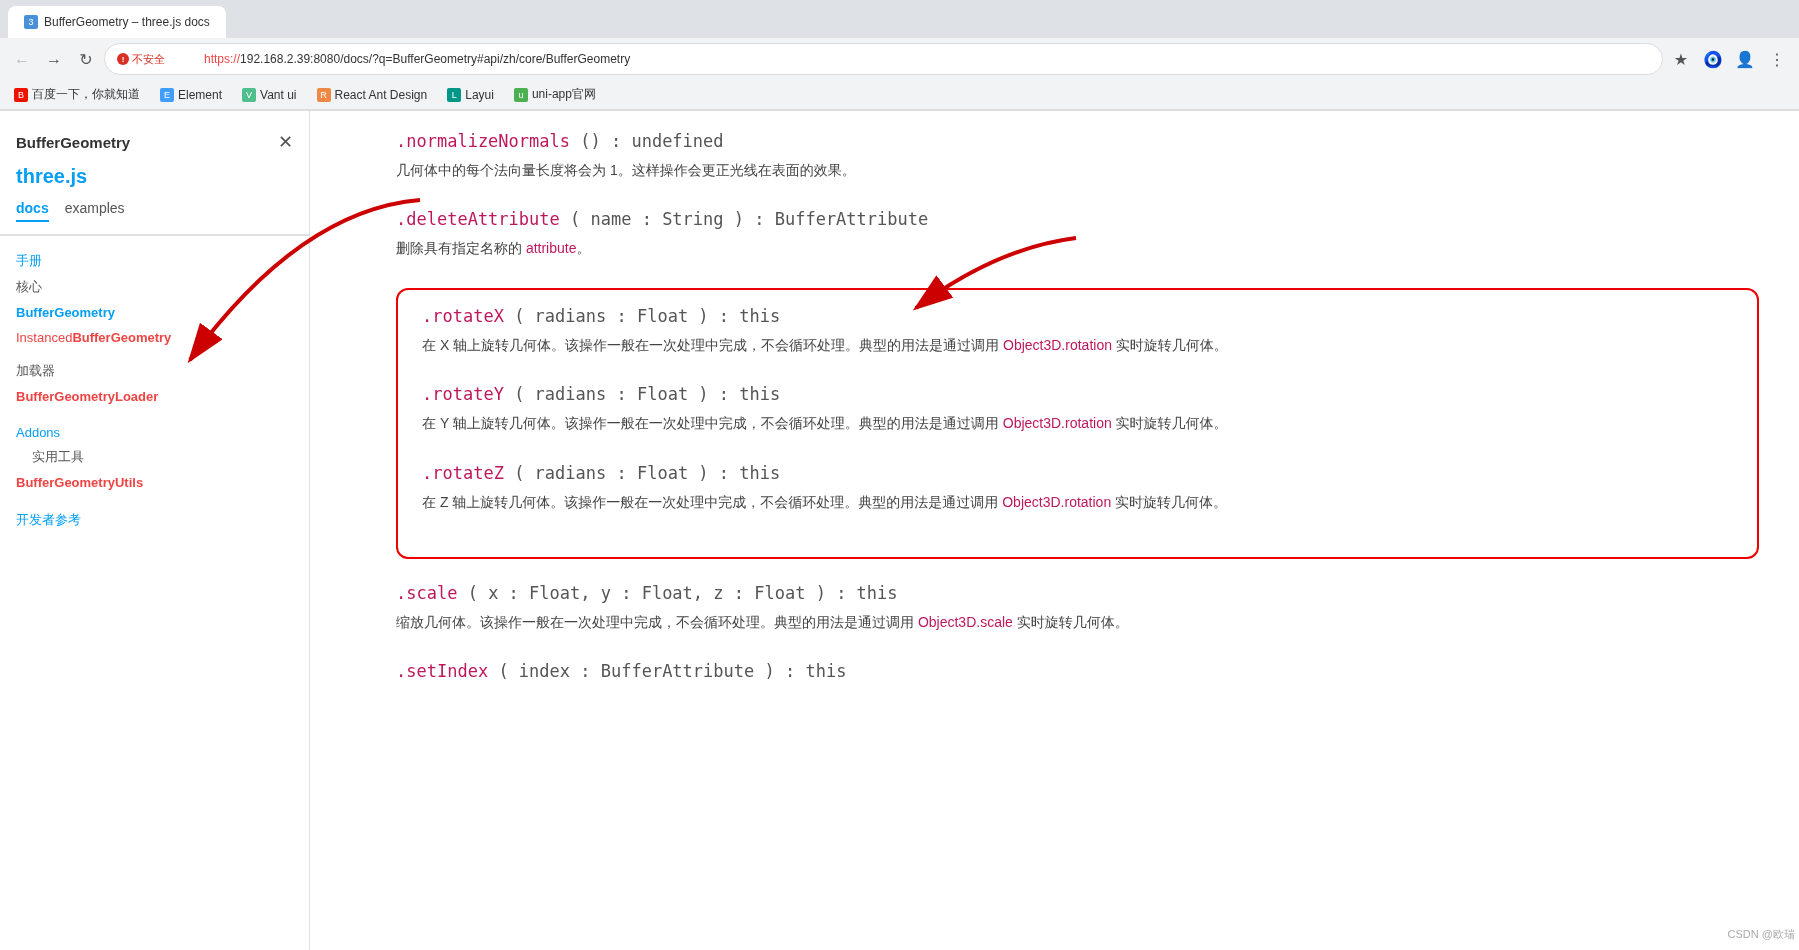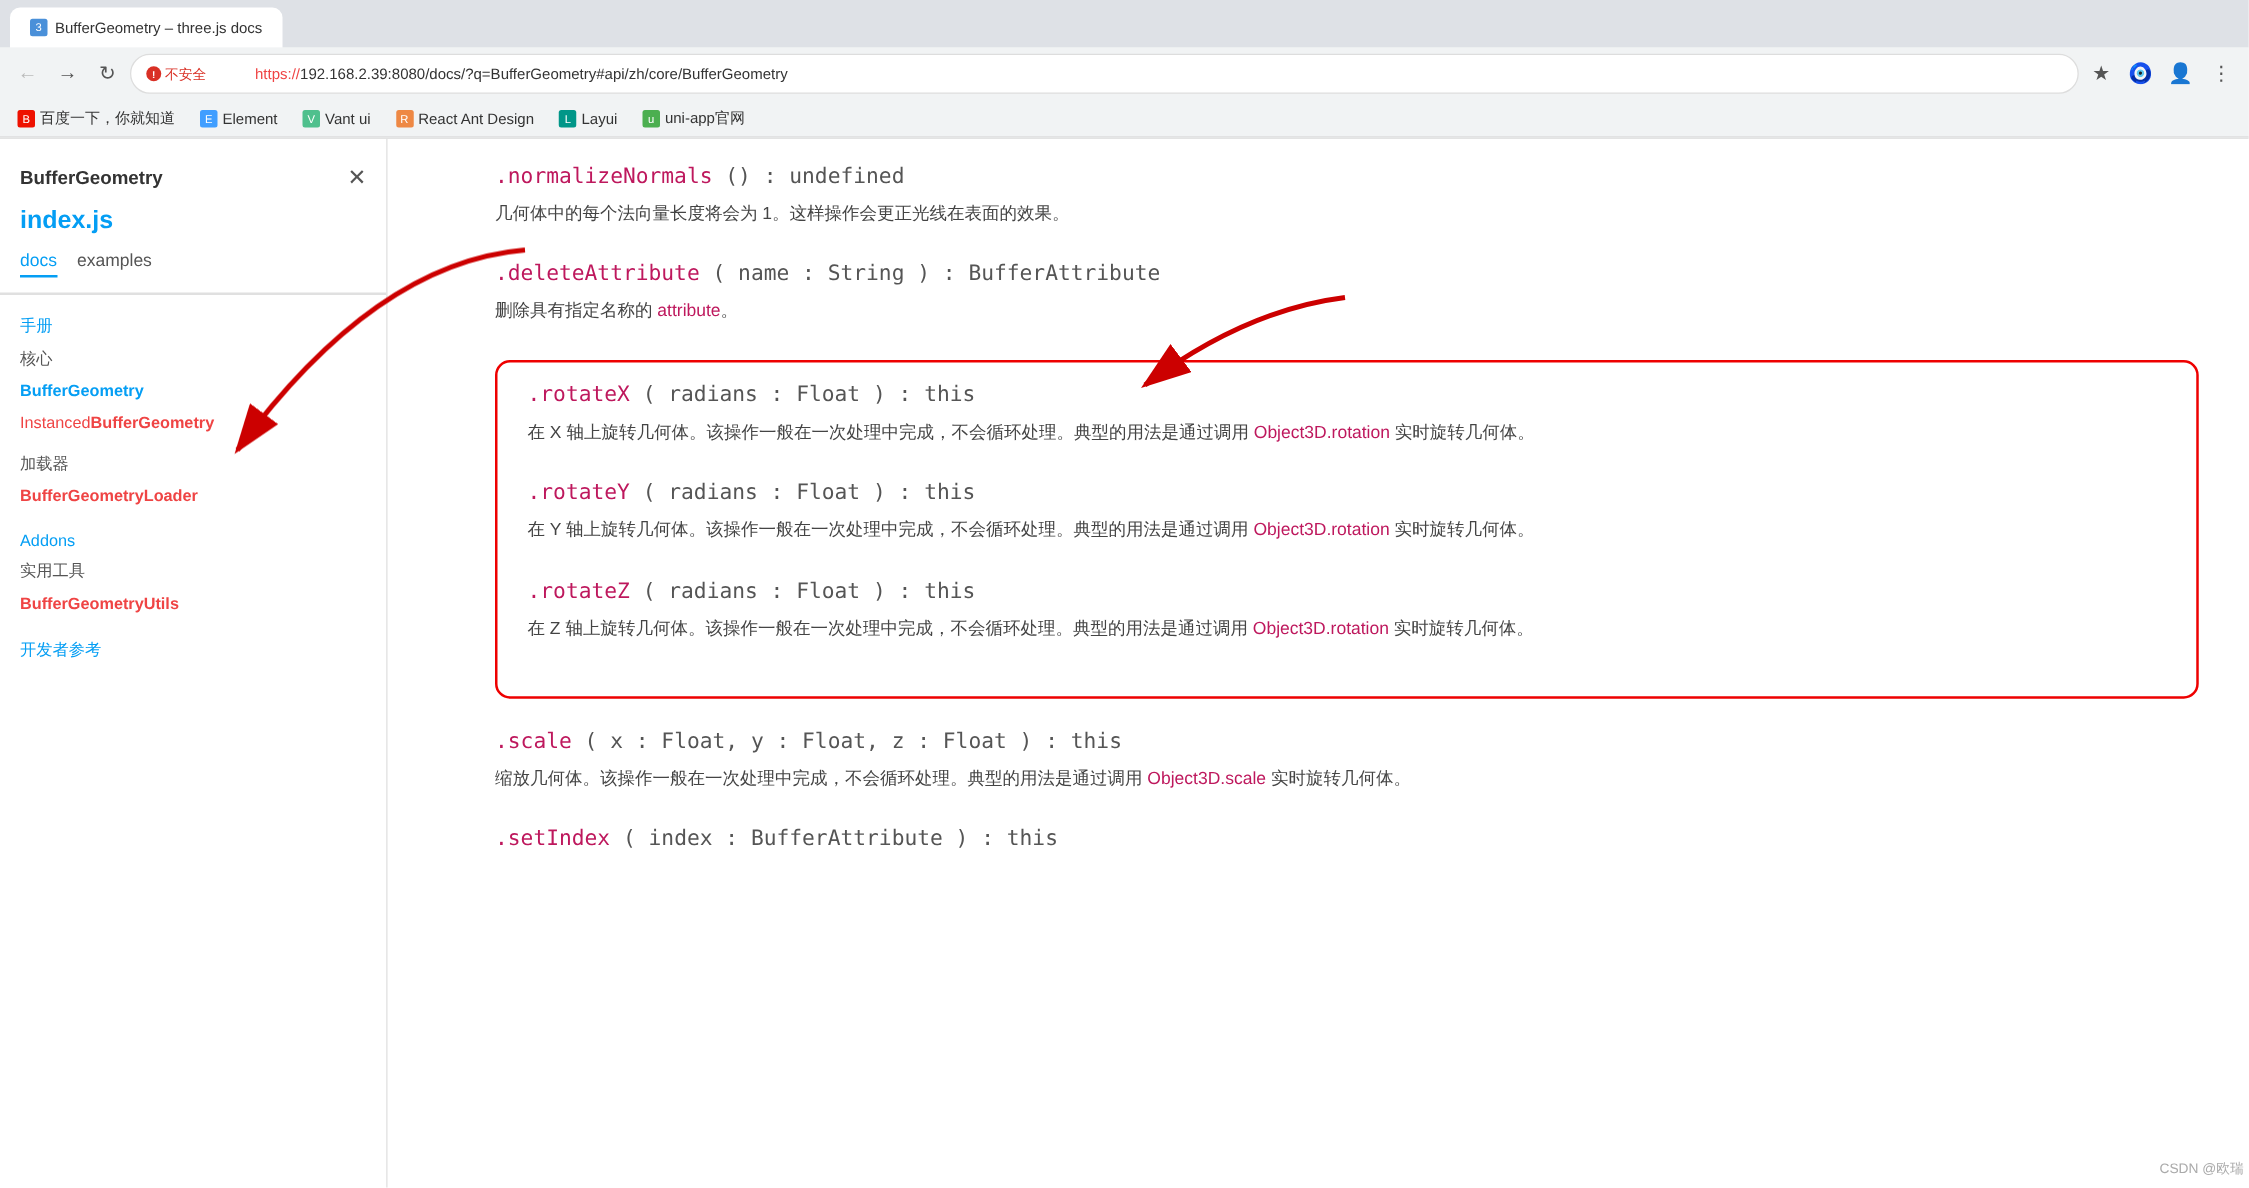--- a/index.html
+++ b/index.html
@@ -181,20 +181,21 @@
     .nav-tab {
       font-size: 14px;
       color: #555;
       cursor: pointer;
       padding-bottom: 4px;
       text-decoration: none;
     }
     .nav-tab.active {
       color: #049ef4;
       border-bottom: 2px solid #049ef4;
+      font-weight: bold;
     }
     .sidebar-section-title {
       font-size: 13px;
       color: #049ef4;
       padding: 16px 16px 4px;
       font-weight: normal;
     }
     .sidebar-item {
       padding: 5px 16px;
       font-size: 13px;
@@ -307,38 +308,38 @@
 </div>
 
 <div class="page-layout">
 
   <div class="sidebar">
     <div style="padding: 8px 16px; display:flex; justify-content: space-between; align-items: center;">
       <span style="font-size:15px; font-weight:bold; color:#333;">BufferGeometry</span>
       <button class="close-btn">✕</button>
     </div>
     <div style="padding: 4px 16px 12px;">
-      <span class="logo-threejs" style="font-size:20px; font-weight:bold;">index.js</span>
+      <span class="logo-threejs" style="font-size:20px; font-weight:bold;">three.js</span>
     </div>
     <div class="site-nav-tabs">
       <a class="nav-tab active">docs</a>
       <a class="nav-tab">examples</a>
     </div>
 
     <div class="sidebar-section-title">手册</div>
 
     <div class="sidebar-section-title" style="color:#555; font-size:13px; padding-top: 4px;">核心</div>
     <div class="sidebar-item active bold"><span style="color:#049ef4; font-weight:bold;">BufferGeometry</span></div>
     <div class="sidebar-item">Instanced<strong>BufferGeometry</strong></div>
 
     <div style="padding: 12px 16px 4px; font-size:13px; color:#555;">加载器</div>
     <div class="sidebar-item bold"><strong>BufferGeometry</strong>Loader</div>
 
     <div class="sidebar-section-title">Addons</div>
-    <div style="padding: 4px 16px; font-size:13px; color:#555;">实用工具</div>
+    <div style="padding: 4px 32px; font-size:13px; color:#555;">实用工具</div>
     <div class="sidebar-item bold"><strong>BufferGeometry</strong>Utils</div>
 
     <div class="sidebar-section-title">开发者参考</div>
   </div>
 
   <div class="main-content">
 
     <div class="method-block">
       <div class="method-signature">
         <span class="method-name link-blue">.normalizeNormals</span>

